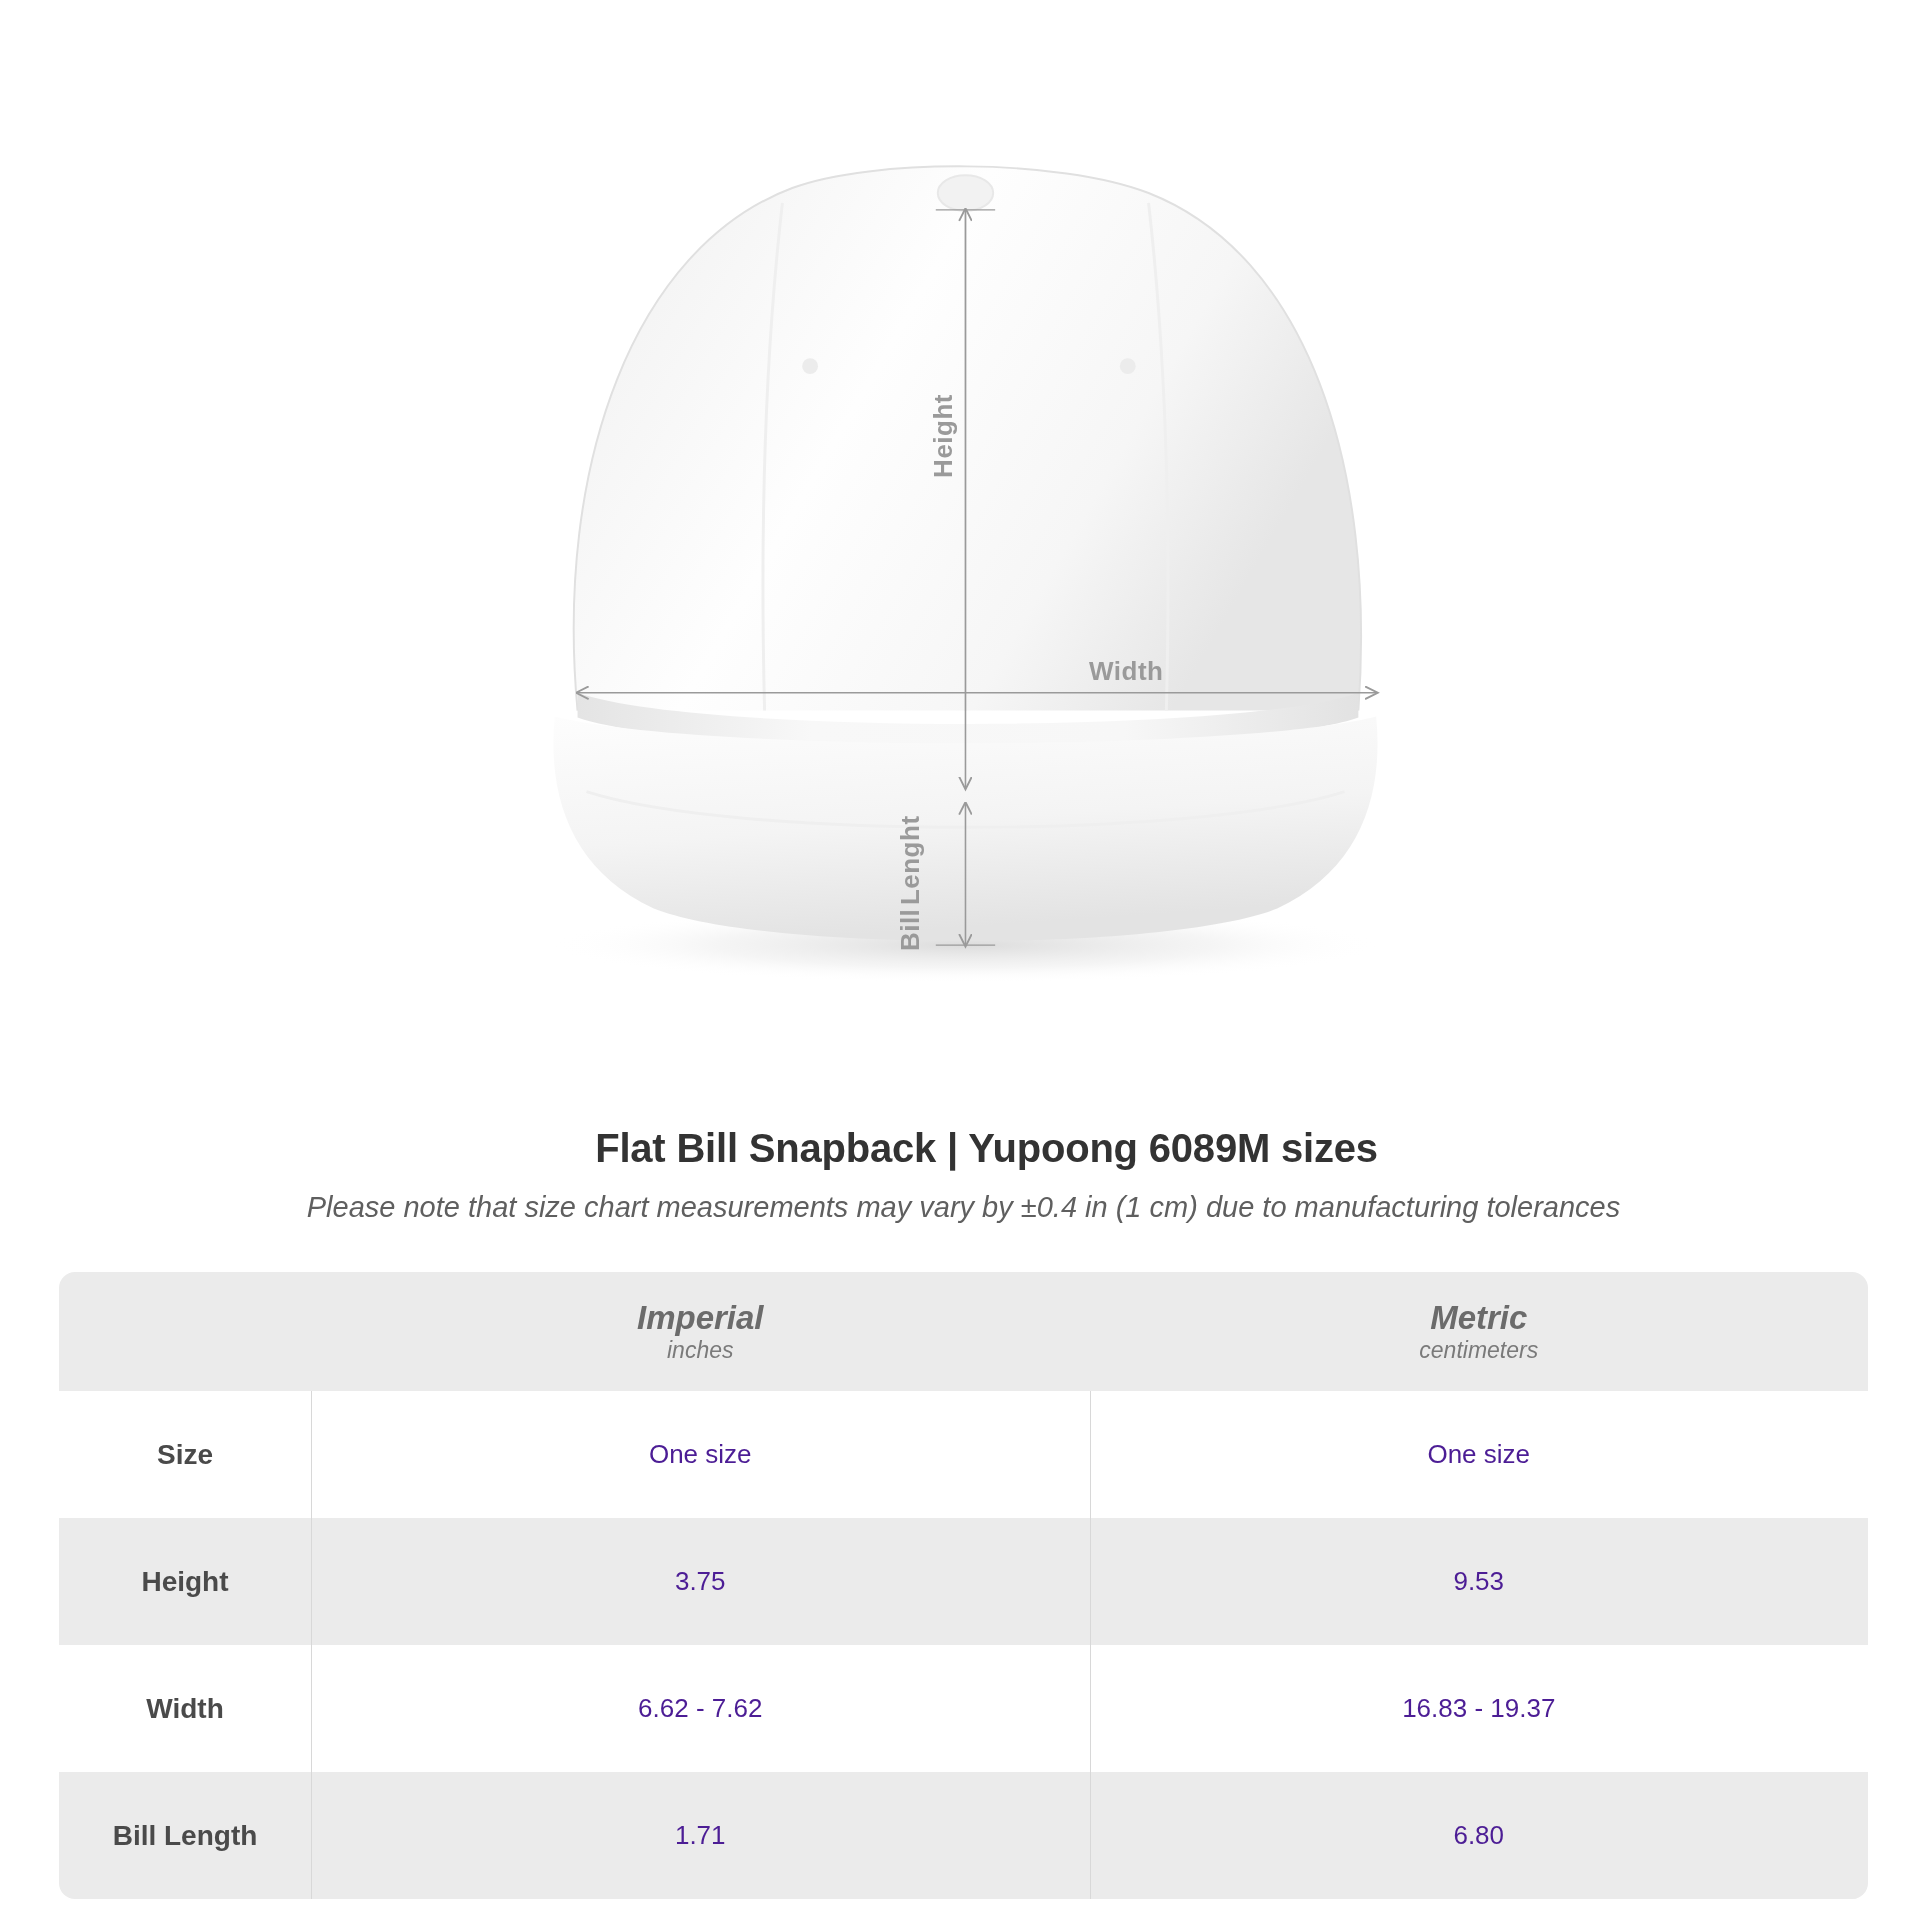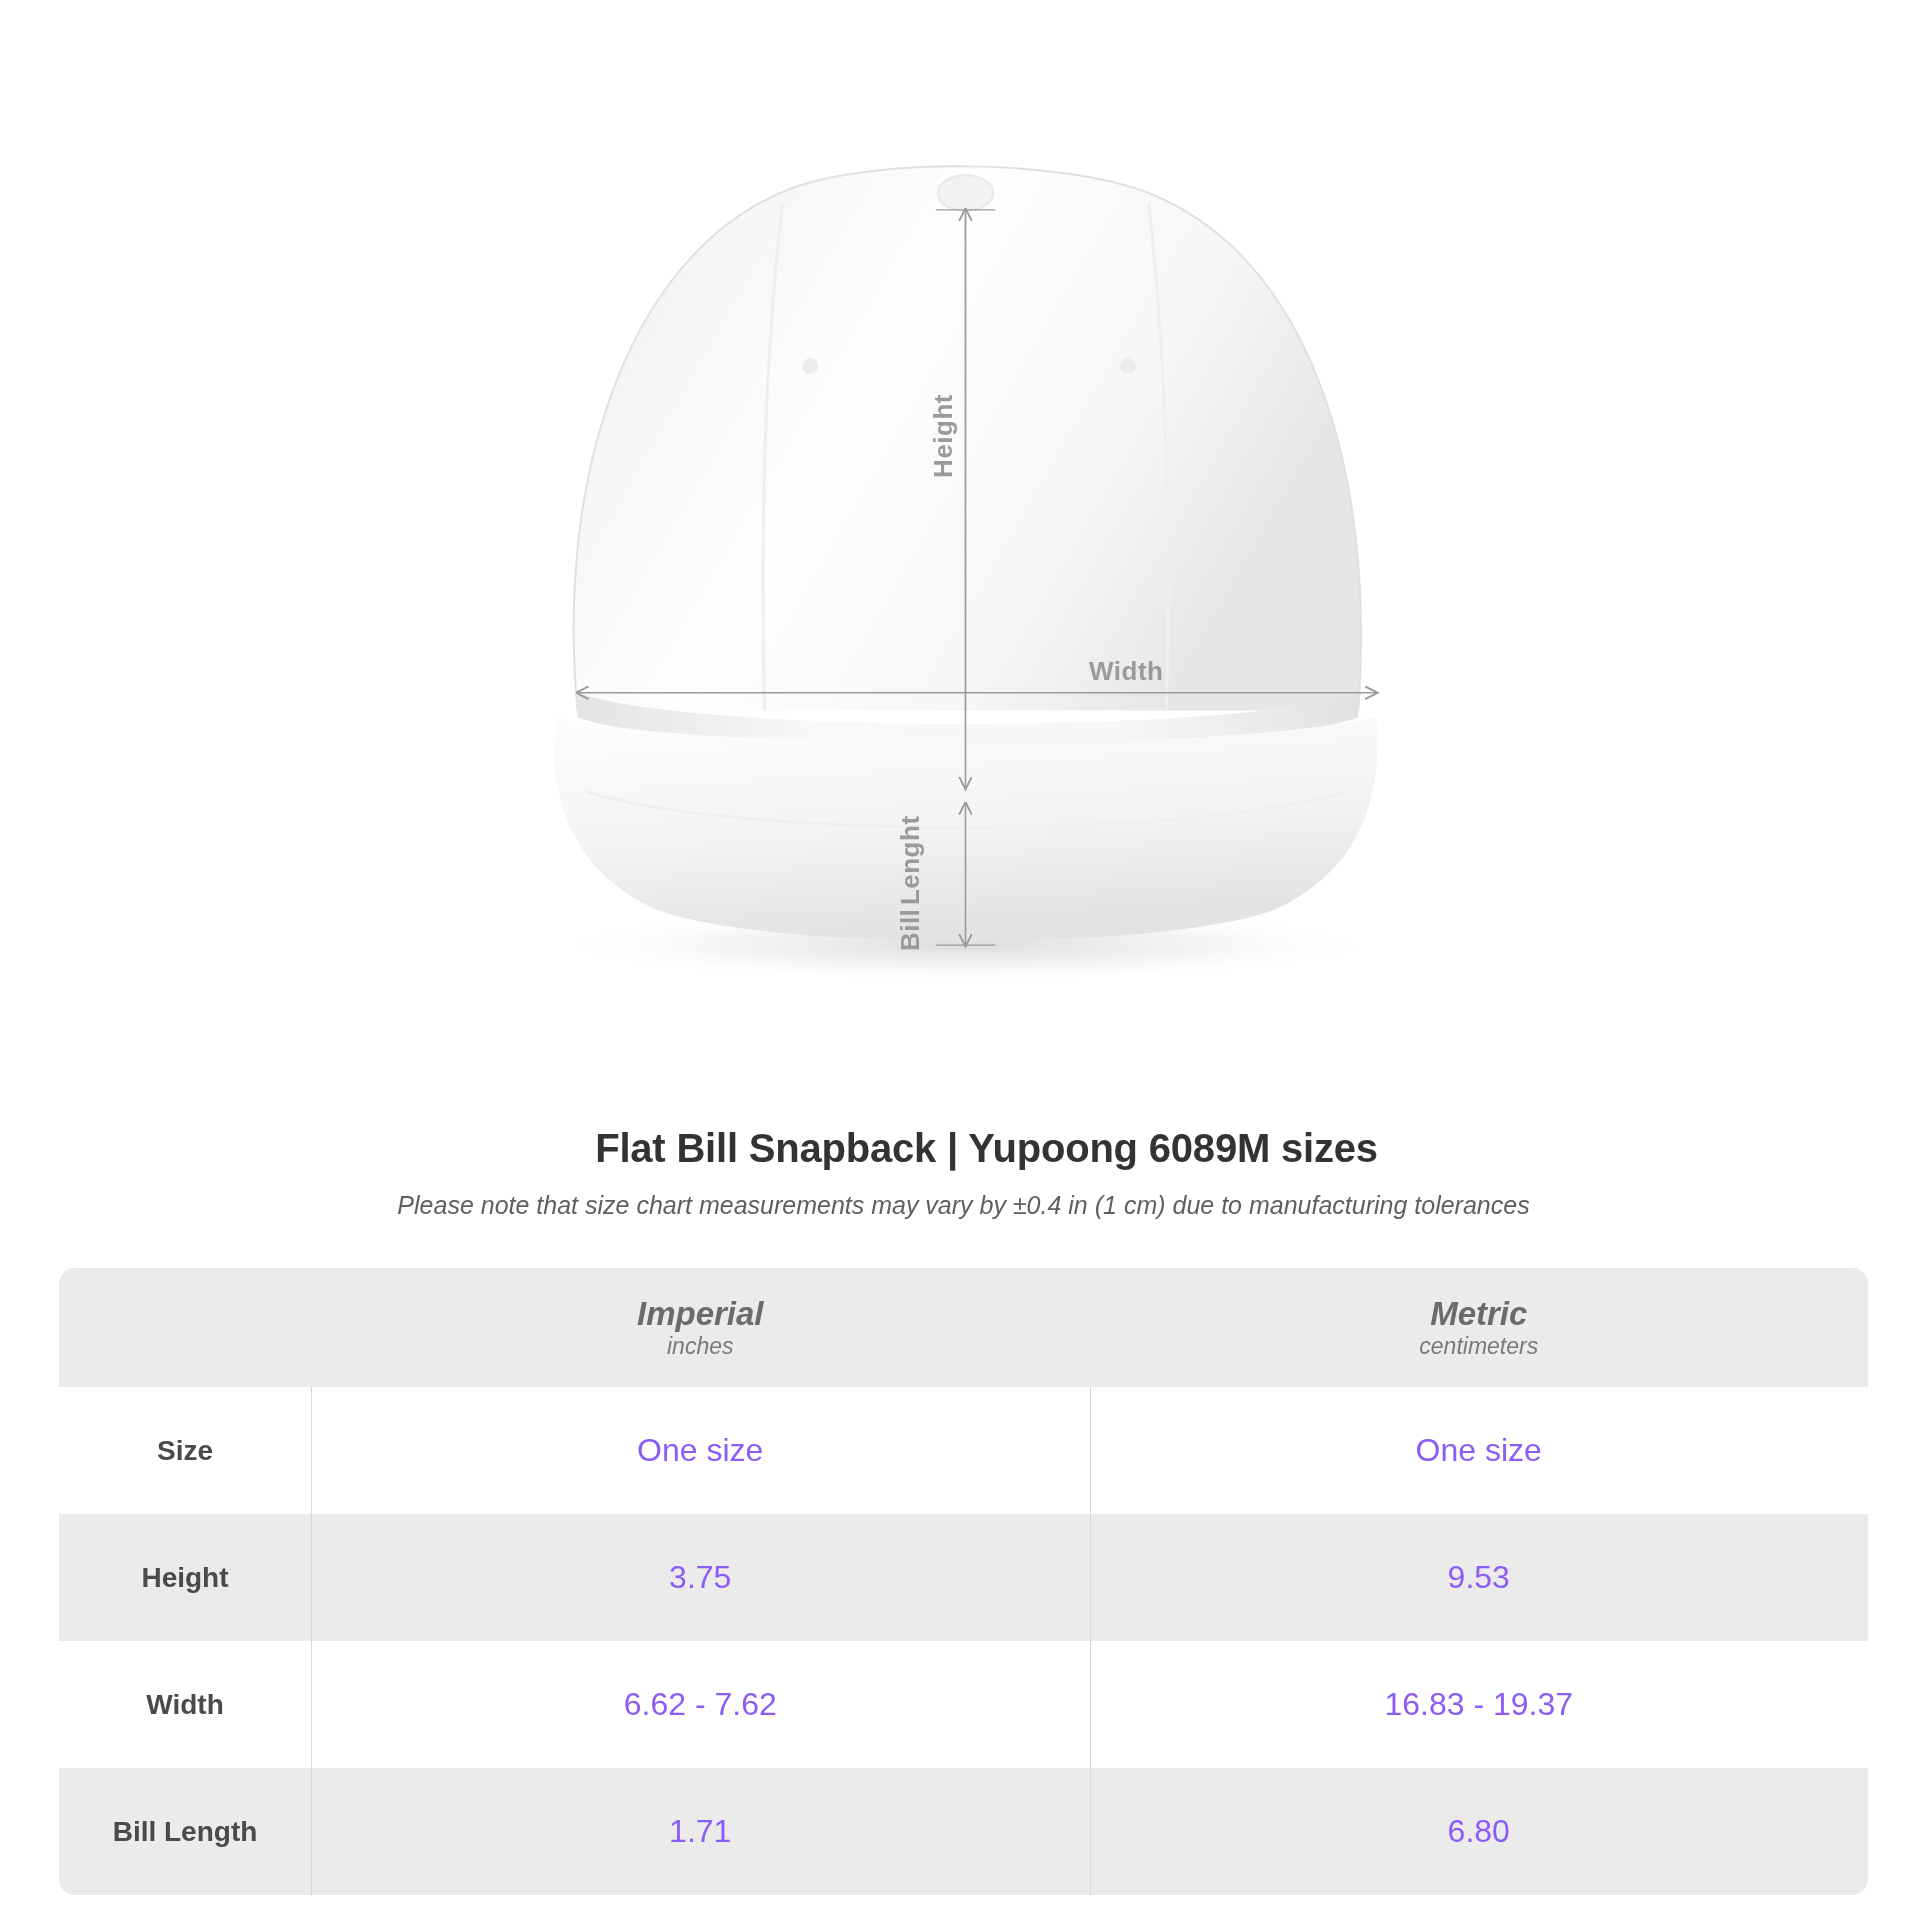--- a/index.html
+++ b/index.html
@@ -59,21 +59,21 @@
   }
   .chart-title {
     font-size: 40px;
     font-weight: bold;
     color: #333333;
     margin: 0;
     letter-spacing: -0.2px;
     padding-left: 46px;
   }
   .chart-note {
-    font-size: 25px;
+    font-size: 29px;
     font-style: italic;
     color: #5f5f5f;
     margin-top: 20px;
   }
 
   
   .table-wrap {
     margin: 48px 59px 0 59px;
   }
   table.size-table {
@@ -108,22 +108,22 @@
     font-size: 23px;
     font-style: italic;
     color: #7a7a7a;
     margin-top: 0;
   }
 
   .body-row td {
     height: 127px;
     vertical-align: middle;
     text-align: center;
-    font-size: 32px;
-    color: #8b5cf6;
+    font-size: 26px;
+    color: #4c1d95;
   }
   .body-row td.rowhdr {
     font-weight: bold;
     color: #4a4a4a;
     font-size: 28px;
   }
   .row-shaded td {
     background: #ebebeb;
   }
   .row-plain td {

